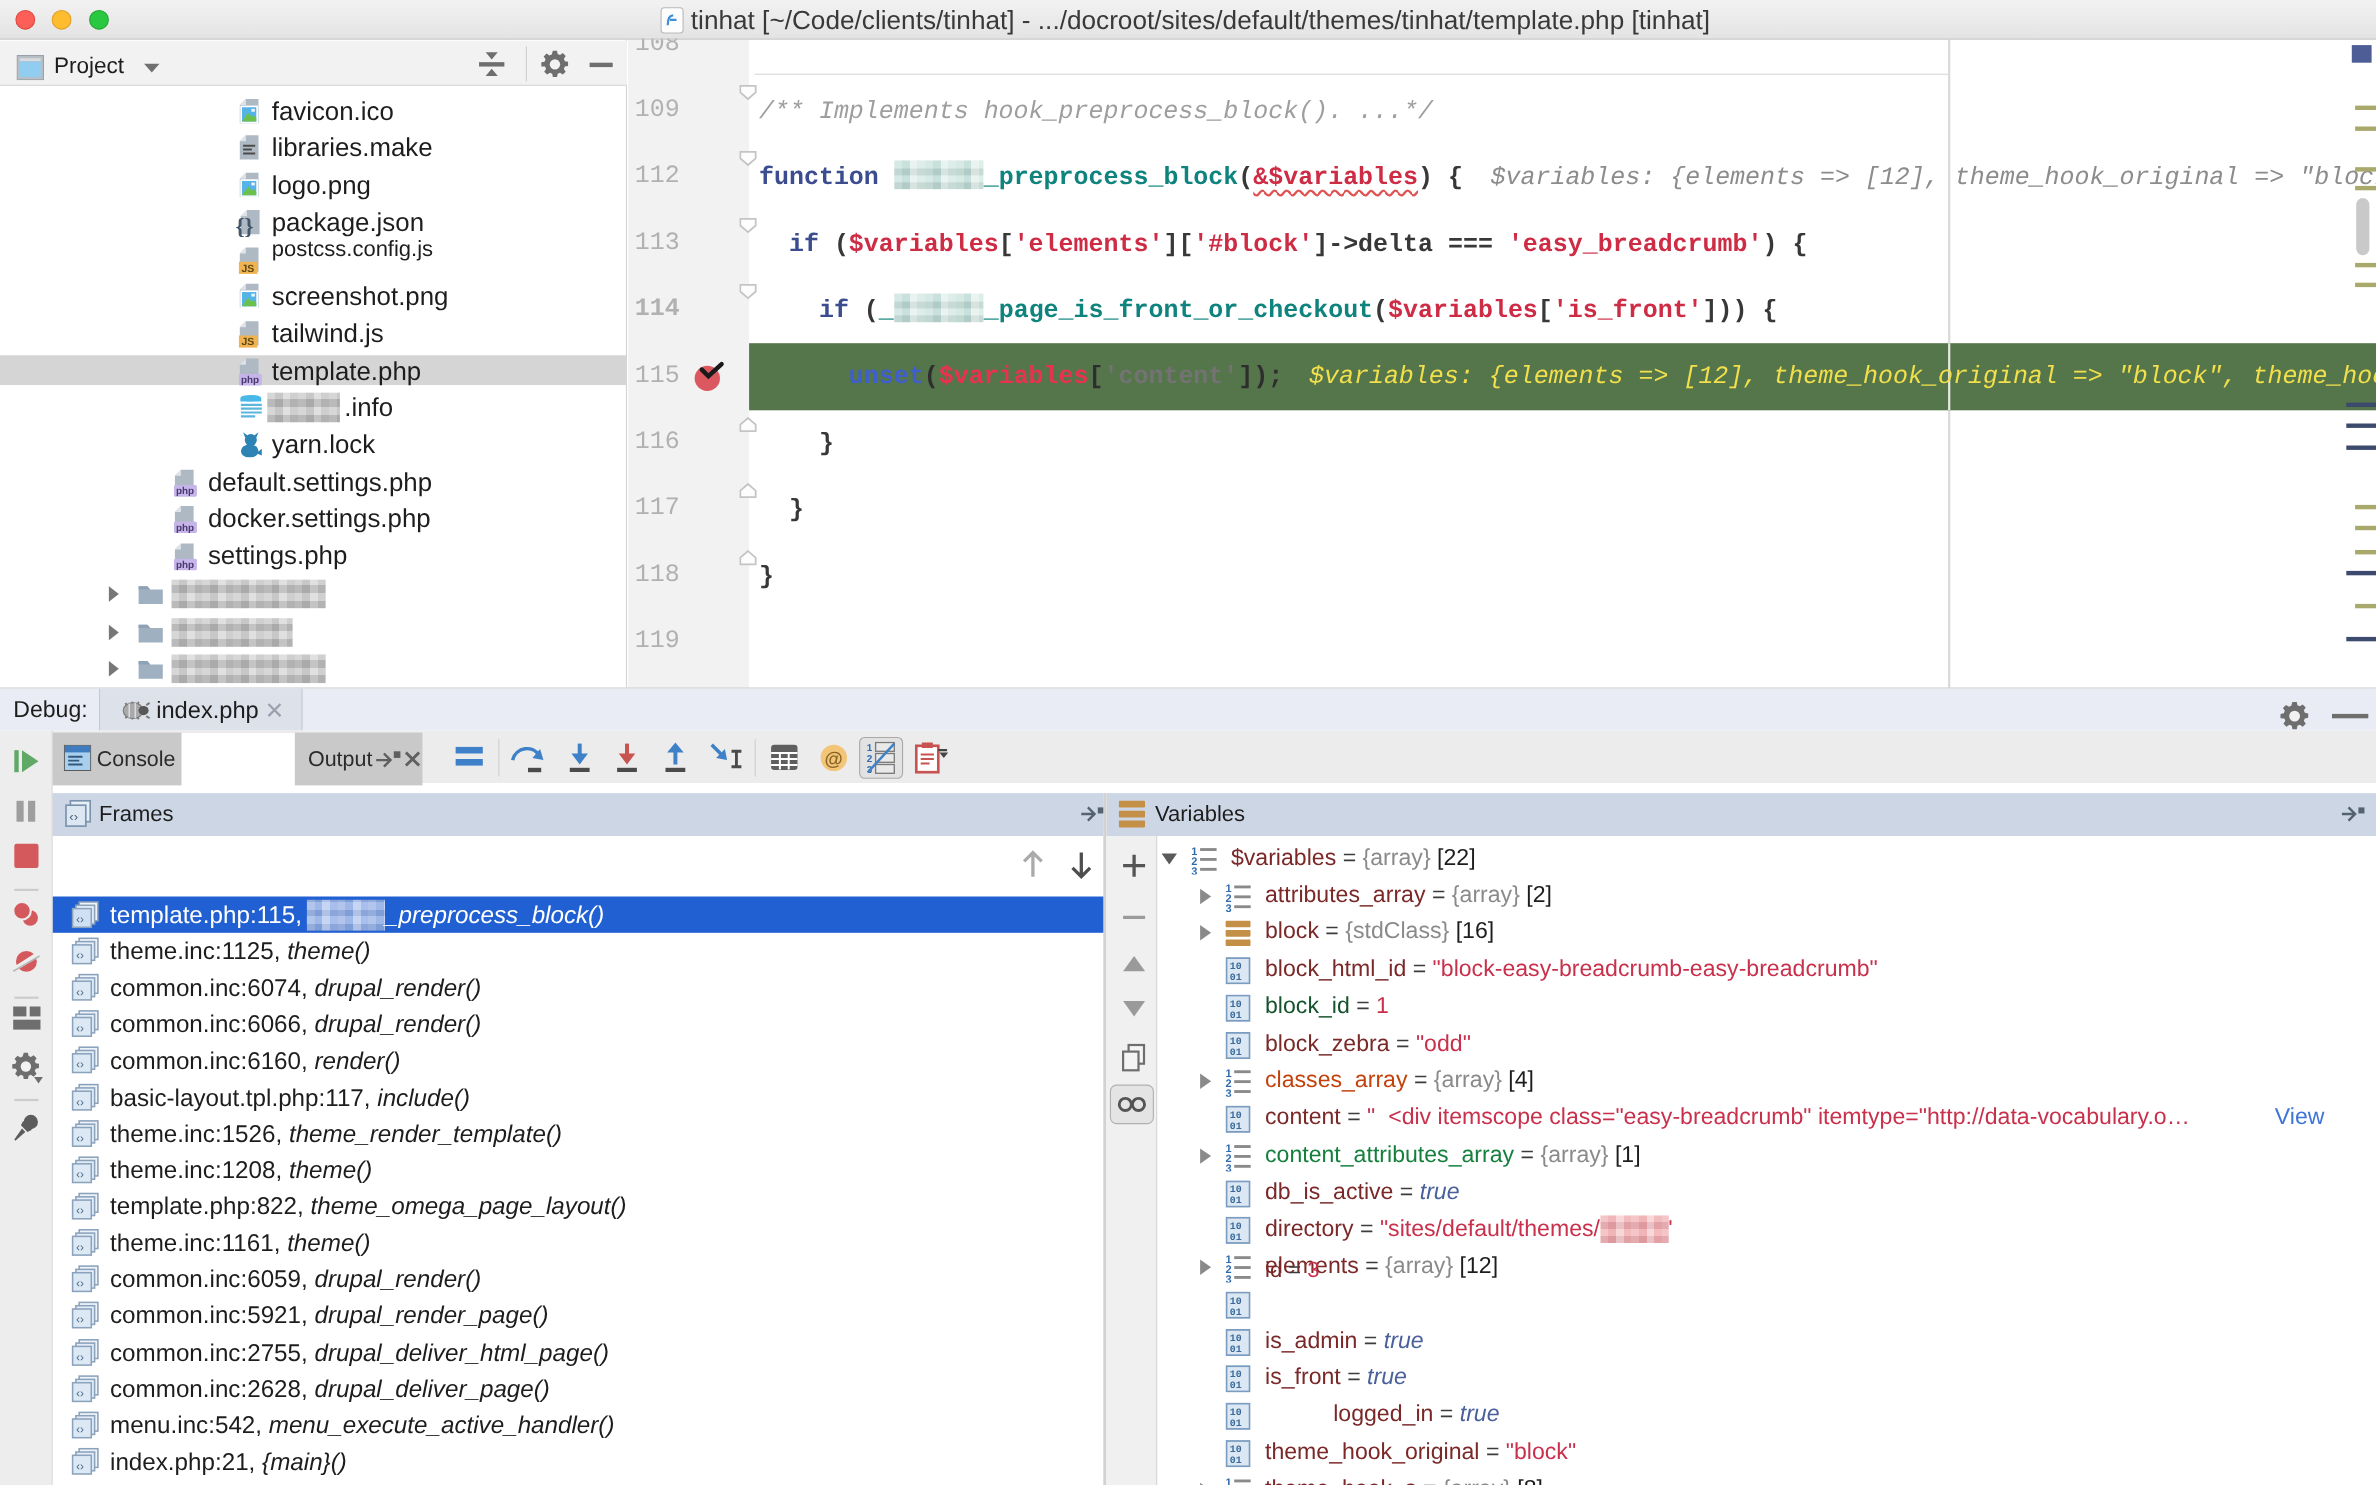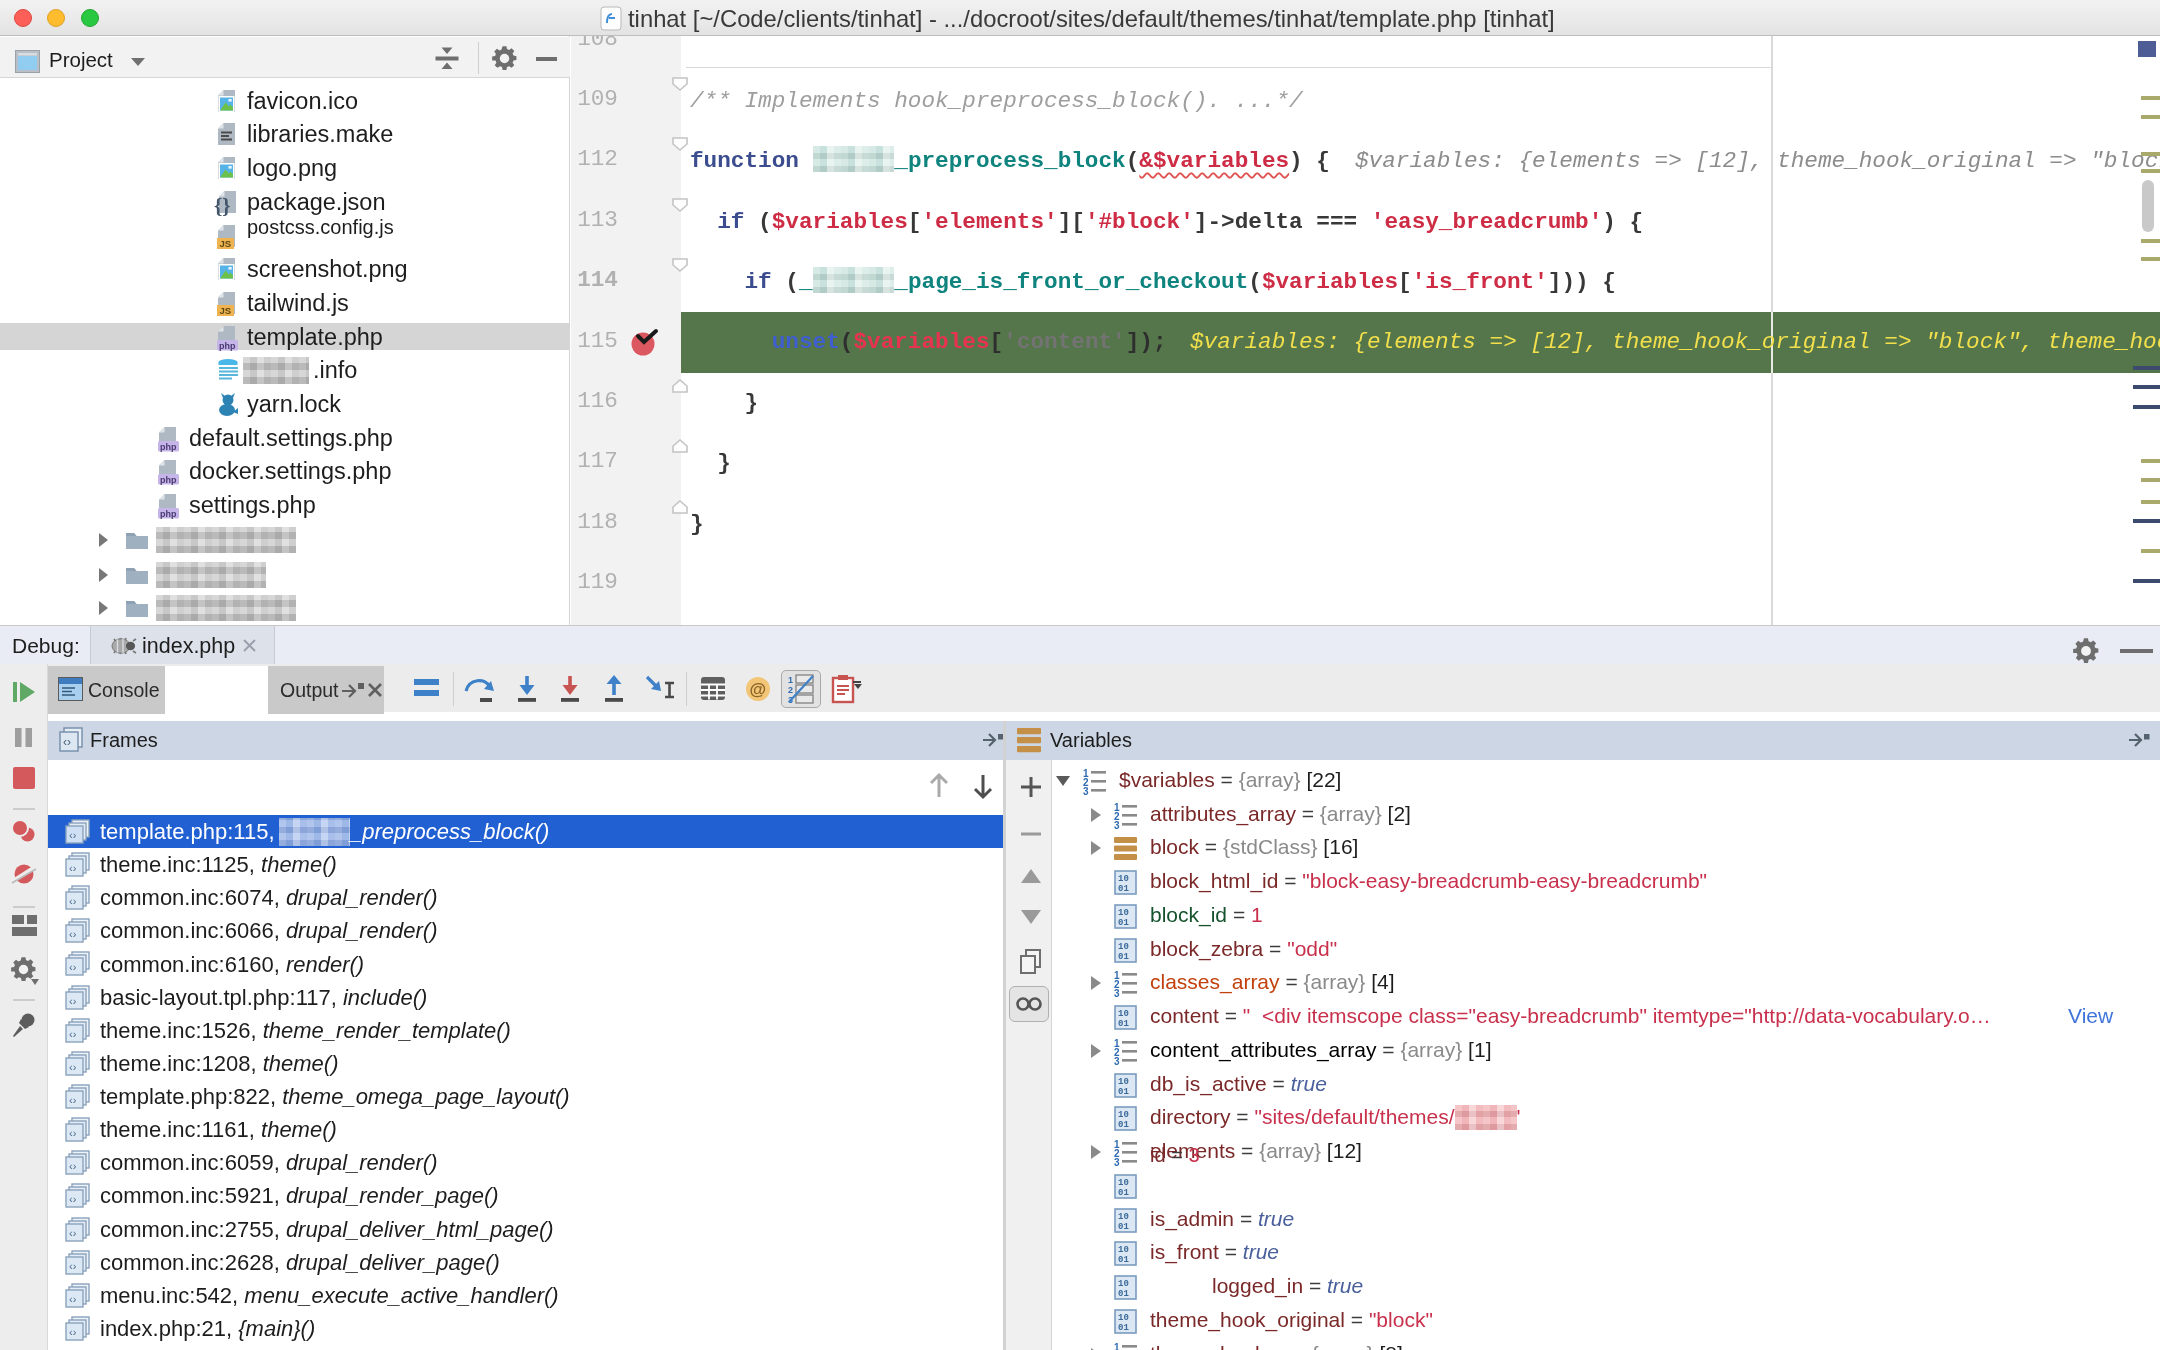--- a/index.html
+++ b/index.html
@@ -659,21 +659,21 @@
       <text x="0" y="9">1</text>
       <text x="0" y="18">2</text>
       <text x="0" y="27">3</text>
     </g>
     <g fill="#8a8a8a">
       <rect x="8" y="3" width="15" height="2.6"></rect>
       <rect x="8" y="12" width="15" height="2.6"></rect>
       <rect x="8" y="21" width="15" height="2.6"></rect>
     </g>
   </svg>
-<div class="a ui" style="left:1150px;top:1037.9px;font-size:21px"><span style="color:#000000">content_attributes_array</span><span style="color:#3c3c3c"> = </span><span style="color:#8a8a8a">{array}</span><span style="color:#1d1d1d"> [1]</span></div>
+<div class="a ui" style="left:1150px;top:1037.9px;font-size:21px"><span style="color:#15803d">content_attributes_array</span><span style="color:#3c3c3c"> = </span><span style="color:#8a8a8a">{array}</span><span style="color:#1d1d1d"> [1]</span></div>
 <svg class="a" style="left:1114px;top:1072.65px" width="23" height="25" viewBox="0 0 23 25">
     <rect x="1" y="1" width="21" height="23" fill="#dbe7f2" stroke="#7a9cc0" stroke-width="1.6"></rect>
     <g font-family="Liberation Mono" font-size="9" font-weight="bold" fill="#3a6a9a">
       <text x="4" y="11">10</text>
       <text x="4" y="21">01</text>
     </g>
   </svg>
 <div class="a ui" style="left:1150px;top:1071.7px;font-size:21px"><span style="color:#7a2828">db_is_active</span><span style="color:#3c3c3c"> = </span><span class="it" style="color:#4a609c">true</span></div>
 <svg class="a" style="left:1114px;top:1106.4px" width="23" height="25" viewBox="0 0 23 25">
     <rect x="1" y="1" width="21" height="23" fill="#dbe7f2" stroke="#7a9cc0" stroke-width="1.6"></rect>

